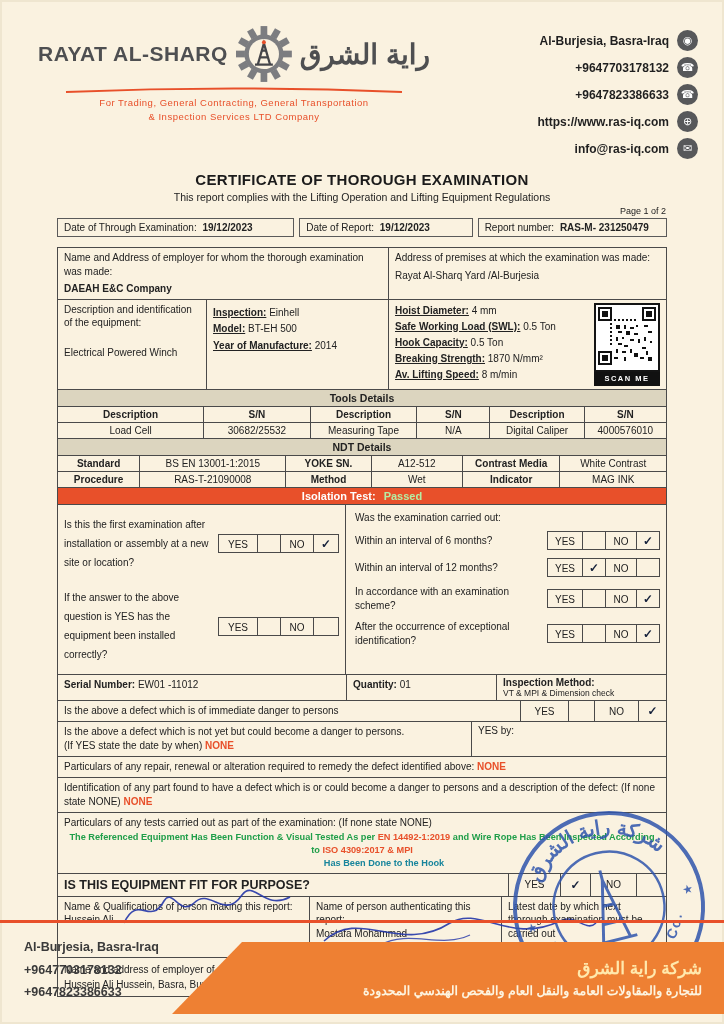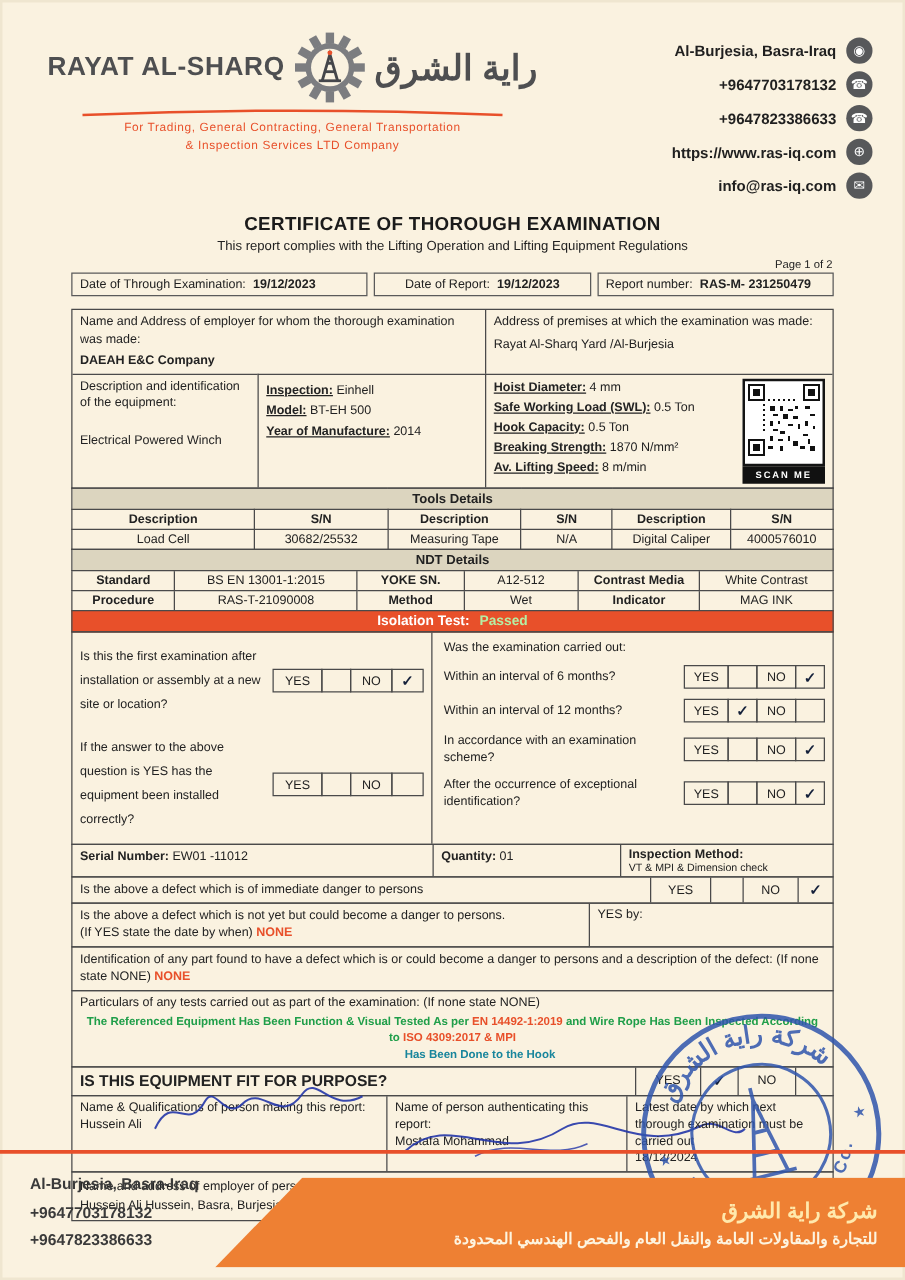--- a/index.html
+++ b/index.html
@@ -22,21 +22,21 @@
   
   .title-block{text-align:center;margin-top:12px;}
   .title-main{font-size:15px;font-weight:bold;color:#1b1b1b;letter-spacing:.3px;}
   .title-sub{font-size:10.5px;margin-top:3px;}
   .page-indicator{text-align:right;font-size:9px;margin:3px 58px 2px 0;}
   
   .content{margin:0 57px;}
   .date-row{display:flex;gap:5px;font-size:10px;}
   .date-box{border:1px solid #5a5a5a;padding:3px 6px;white-space:nowrap;}
   .date-box .val{font-weight:bold;margin-left:3px;}
-  .db1{flex:1.4;} .db2{flex:1;text-align:center;} .db3{flex:1.1;}
+  .db1{flex:1.4;} .db2{flex:1;} .db3{flex:1.1;}
   .info-table{display:grid;grid-template-columns:148px 182px 1fr;border:1px solid #4a4a4a;
               margin-top:10px;font-size:10px;}
   .cell{padding:3px 6px;line-height:1.35;}
   .bl{border-left:1px solid #4a4a4a;} .bt{border-top:1px solid #4a4a4a;}
   .span2{grid-column:1/3;min-height:44px;}
   .bold{font-weight:bold;}
   .ul-label{font-weight:bold;text-decoration:underline;}
   .mfg-line{margin:3px 0;}
   .specs-wrap{display:flex;gap:12px;}
   .specs{flex:1;line-height:1.6;}
@@ -448,20 +448,26 @@
 
     <div class="row">
       <div class="d-text">
         <span>Is the above a defect which is not yet but could become a danger to persons.</span><br>
         <span>(If YES state the date by when)</span>
         <span class="none">NONE</span>
       </div>
       <div class="d2-right">YES by:</div>
     </div>
 
+    <div class="row">
+      <div class="d-text">
+        <span>Particulars of any repair, renewal or alteration required to remedy the defect identified above:</span>
+        <span class="none">NONE</span>
+      </div>
+    </div>
 
     <div class="row">
       <div class="d-text">
         <span>Identification of any part found to have a defect which is or could become a danger to persons and a description of the defect:</span>
         <span>(If none state NONE)</span>
         <span class="none">NONE</span>
       </div>
     </div>
 
     <div class="row">

